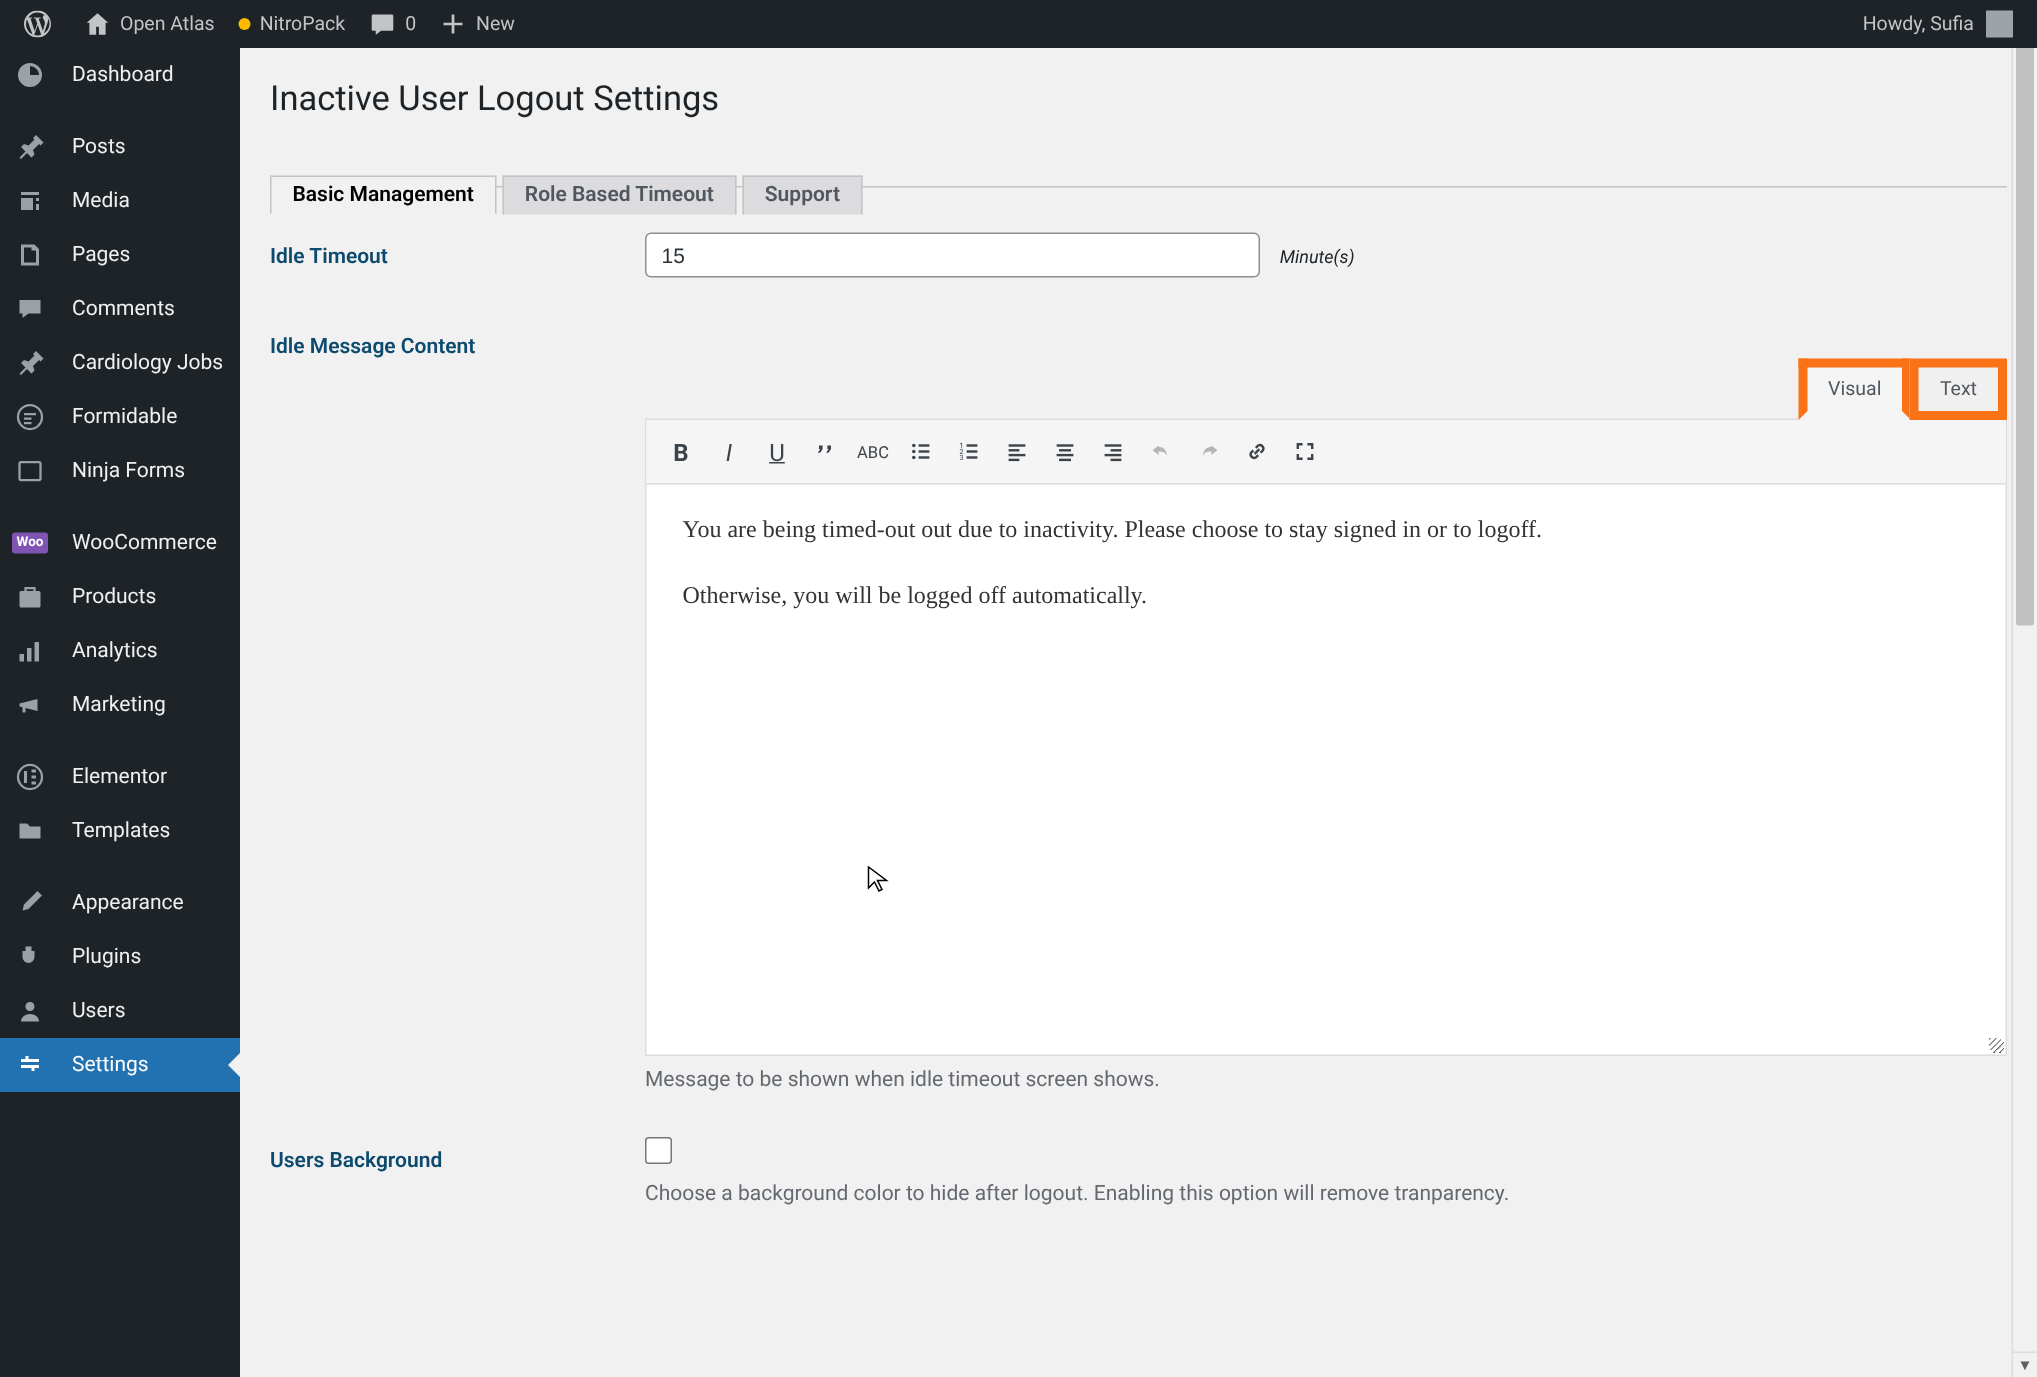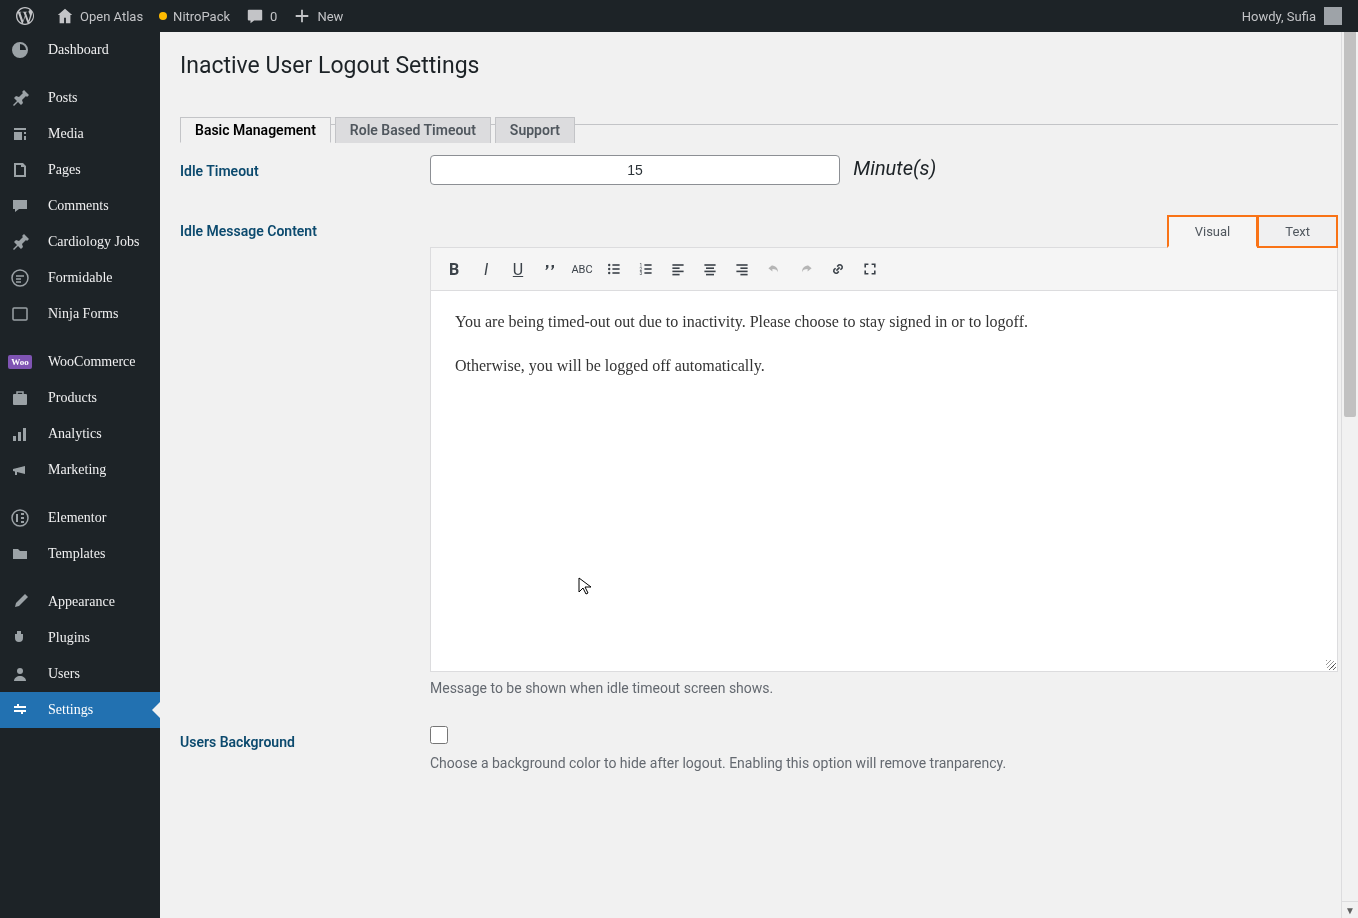--- a/index.html
+++ b/index.html
@@ -8,45 +8,45 @@
     .adminbar { height: 32px; background: #1d2327; color: #c3c4c7; display: flex; align-items: center; padding: 0 8px; position: relative; z-index: 100; }
     .adminbar-item { display: flex; align-items: center; padding: 0 8px; height: 32px; cursor: pointer; font-size: 13px; color: #c3c4c7; justify-content: space-between; }
     .adminbar-icon { font-size: 18px; margin-right: 6px; display: inline-flex; align-items: center; }
     .adminbar-right { margin-left: auto; display: flex; align-items: center; }
     .nitro-dot { width: 8px; height: 8px; border-radius: 50%; background: #ffba00; margin-right: 6px; }
     .avatar-square { width: 18px; height: 18px; background: #9ea3a8; margin-left: 8px; }
     
     .wrap { display: flex; height: calc(100vh - 32px); }
     
     .sidebar { width: 160px; background: #1d2327; color: #fff; overflow-y: auto; flex-shrink: 0; }
-    .sidebar-item { display: flex; align-items: center; padding: 8px 10px; cursor: pointer; font-size: 14px; color: #f0f0f1; min-height: 34px; font-family: Liberation Serif, serif; }
+    .sidebar-item { display: flex; align-items: center; padding: 8px 10px; cursor: pointer; font-size: 14px; color: #f0f0f1; min-height: 34px; }
     .sidebar-item.active { background: #2271b1; color: #fff; position: relative; }
     .sidebar-item.active::after { content: ''; position: absolute; right: 0; top: 50%; transform: translateY(-50%); border: 8px solid transparent; border-right-color: #f1f1f1; }
     .sidebar-icon { width: 20px; height: 20px; margin-right: 18px; display: inline-flex; align-items: center; justify-content: center; font-size: 18px; color: rgba(240,246,252,0.6); }
     .sidebar-item.active .sidebar-icon { color: #fff; }
     .sidebar-sep { height: 12px; }
     .woo-badge { background: #7f54b3; color: #fff; font-size: 9px; padding: 2px 3px; border-radius: 2px; font-weight: bold; }
     
     .content { flex: 1; background: #f1f1f1; overflow-y: auto; padding: 10px 20px 40px 20px; position: relative; }
     h1.page-title { font-size: 23px; font-weight: 400; color: #1d2327; margin: 10px 0 20px 0; }
     
     .nav-tabs { border-bottom: 1px solid #c3c4c7; display: flex; gap: 4px; margin-bottom: 30px; }
     .nav-tab { padding: 4px 14px; background: #dcdcde; border: 1px solid #c3c4c7; border-bottom: none; margin-bottom: -1px; cursor: pointer; color: #50575e; font-size: 14px; font-weight: 600; position: relative; top: 18px; }
     .nav-tab.active { background: #f1f1f1; border-bottom: 1px solid #f1f1f1; color: #000; }
     
     .form-table { width: 100%; }
     .form-row { display: flex; align-items: flex-start; margin-bottom: 30px; }
     .form-label { width: 250px; font-size: 14px; font-weight: 600; color: #0c4a6e; padding-top: 8px; }
     .form-field { flex: 1; }
     
-    input[type="text"].reg-input { width: 410px; padding: 6px 10px; font-size: 14px; border: 1px solid #8c8f94; border-radius: 4px; background: #fff; color: #2c3338; text-align: center; }
-    .minutes-label { margin-left: 10px; font-style: italic; font-size: 20px; color: #1d2327; }
+    input[type="text"].reg-input { width: 410px; padding: 6px 10px; font-size: 14px; border: 1px solid #8c8f94; border-radius: 4px; background: #fff; color: #2c3338; }
+    .minutes-label { margin-left: 10px; font-style: italic; font-size: 12px; color: #1d2327; }
     
     .editor-tabs { display: flex; justify-content: flex-end; gap: 0; margin-bottom: -1px; position: relative; z-index: 2; }
-    .editor-tab { padding: 7px 26px; border: 2px solid #f97316; background: #f0f0f1; cursor: pointer; font-size: 13px; color: #50575e; }
+    .editor-tab { padding: 7px 14px; border: 6px solid #f97316; background: #f0f0f1; cursor: pointer; font-size: 13px; color: #50575e; margin-top: 24px; }
     .editor-tab.active { background: #f5f5f5; border-bottom-color: #f5f5f5; }
     .editor-tab + .editor-tab { margin-left: -1px; }
     
     .editor-wrap { border: 1px solid #dcdcde; background: #fff; }
     .toolbar { background: #f5f5f5; border-bottom: 1px solid #dcdcde; padding: 6px 8px; display: flex; gap: 2px; align-items: center; }
     .tool-btn { width: 30px; height: 30px; display: inline-flex; align-items: center; justify-content: center; cursor: pointer; color: #3c434a; border-radius: 2px; font-size: 16px; }
     .tool-btn.dim { color: #b5b5b5; }
     
     .editor-content { min-height: 380px; padding: 18px 24px; font-family: Georgia, serif; font-size: 16px; line-height: 1.6; color: #333; resize: vertical; overflow: auto; position: relative; }
     .editor-content p { margin-bottom: 18px; }

